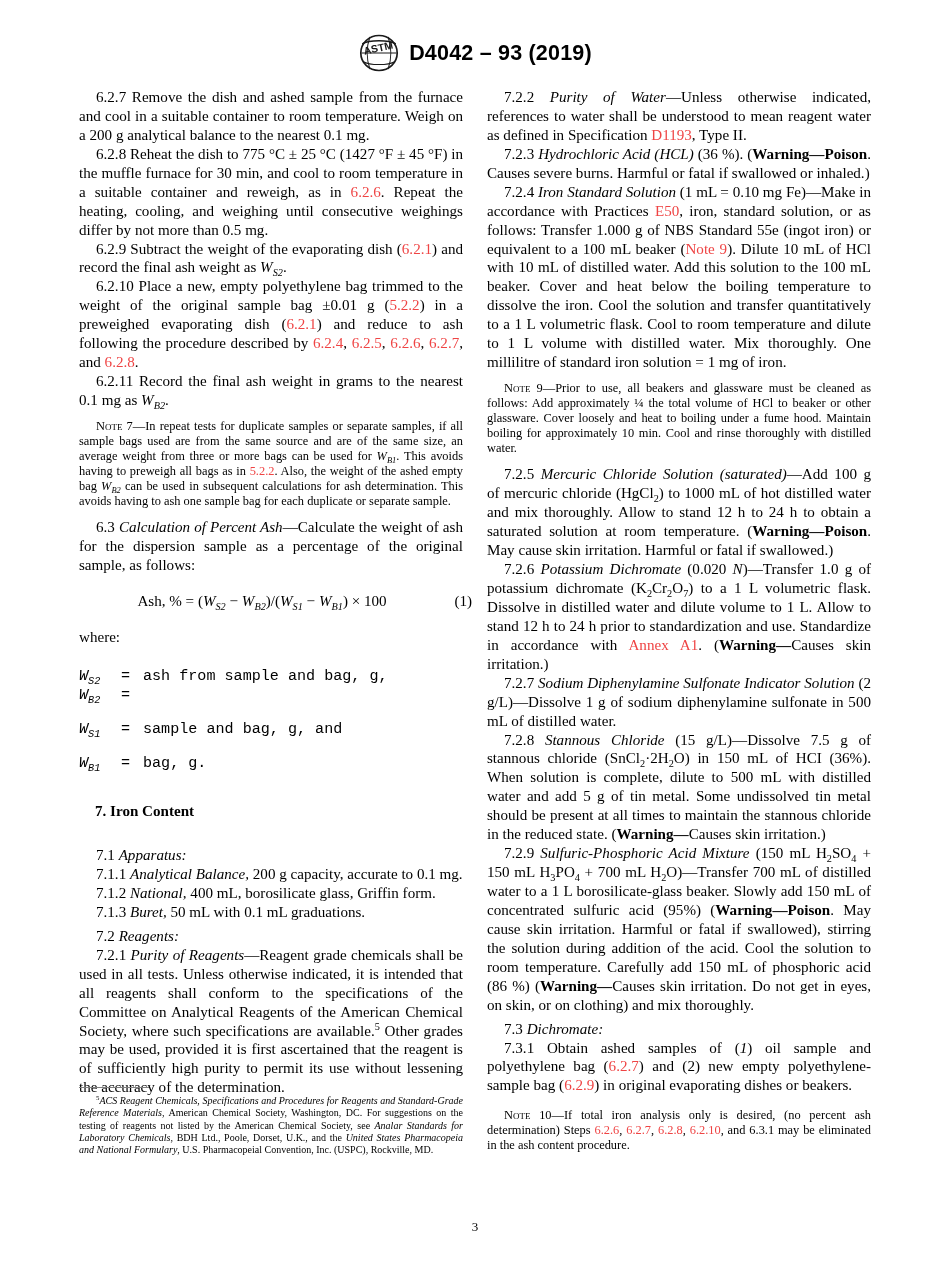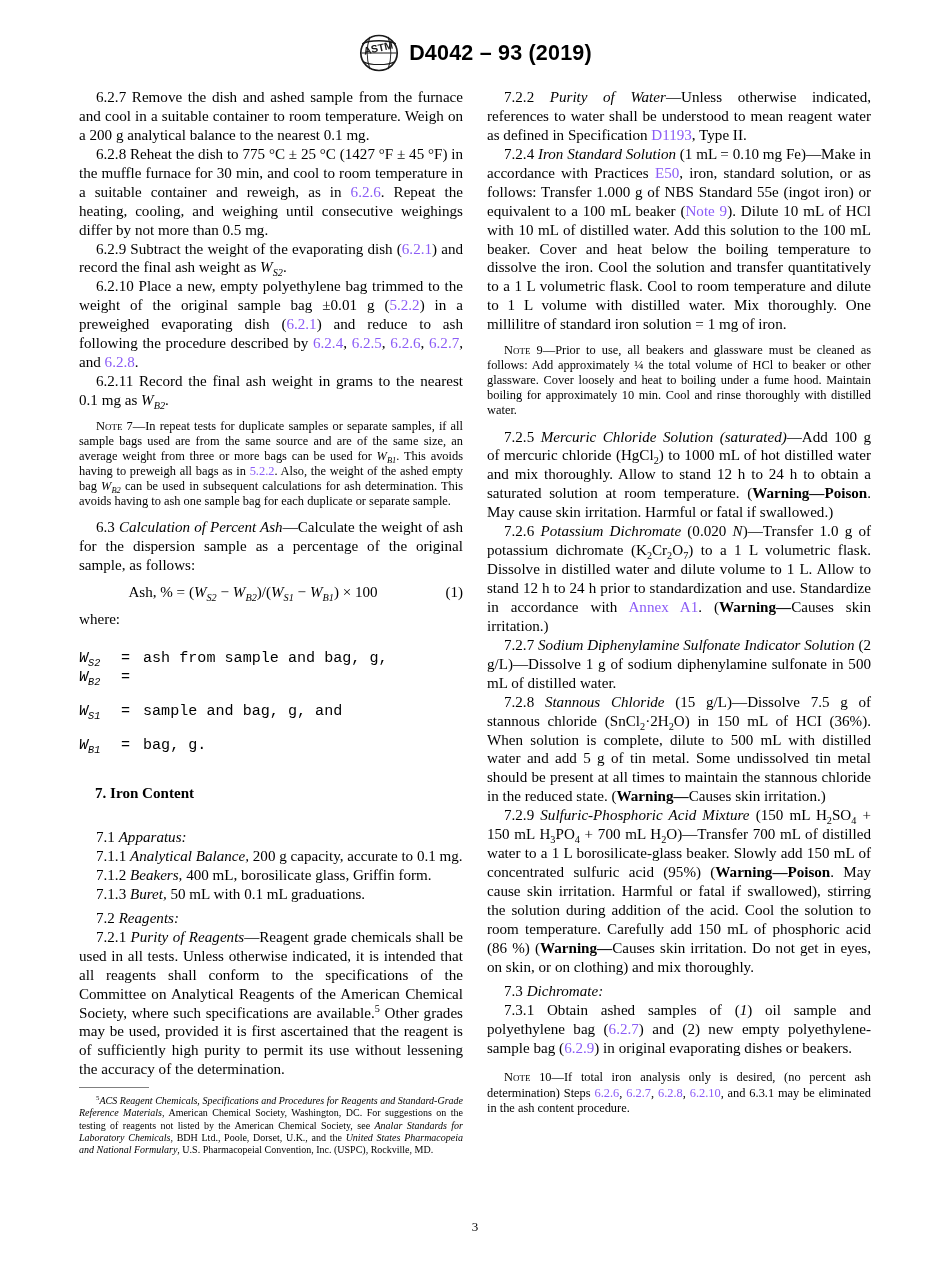--- a/index.html
+++ b/index.html
@@ -84,40 +84,40 @@
     margin: 0;
     text-indent: 17px;
   }
   .note .nlabel {
     font-variant: small-caps;
     font-size: 12.4px;
   }
 
   .it  { font-style: italic; }
   .bd  { font-weight: bold; }
-  .ref { color: #8b5cf6; }
+  .ref { color: #ef4444; }
 
   .gap-s { height: 5px; }
   .gap-m { height: 9px; }
   .gap-l { height: 13px; }
 
   
   .sec-head {
     font-size: 15.1px;
     font-weight: bold;
     margin: 16px;
     text-indent: 0;
   }
 
   
   .eq-row {
     display: flex;
     align-items: baseline;
     font-size: 15.1px;
-    margin: 0;
+    margin: 9px;
     width: 100%;
   }
   .eq-body {
     flex: 1;
     text-align: center;
     white-space: nowrap;
   }
   .eq-num {
     width: 36px;
     text-align: right;
@@ -260,36 +260,37 @@
       <div class="gap-l"></div>
 
       <p class="sec-head">7.  Iron Content</p>
 
       <div class="gap-m"></div>
 
       <p class="para"><span>7.1  </span><span class="it">Apparatus:</span></p>
 
       <p class="para"><span>7.1.1  </span><span class="it">Analytical Balance,</span><span> 200 g capacity, accurate to 0.1 mg.</span></p>
 
-      <p class="para"><span>7.1.2  </span><span class="it">Beakers,</span><span> 400 mL, borosilicate glass, Griffin form.</span></p>
+      <p class="para"><span>7.1.2  </span><span class="it">National,</span><span> 400 mL, borosilicate glass, Griffin form.</span></p>
 
       <p class="para"><span>7.1.3  </span><span class="it">Buret,</span><span> 50 mL with 0.1 mL graduations.</span></p>
 
       <div class="gap-s"></div>
 
       <p class="para"><span>7.2  </span><span class="it">Reagents:</span></p>
 
       <p class="para"><span>7.2.1  </span><span class="it">Purity of Reagents</span><span>—Reagent grade chemicals shall be used in all tests. Unless otherwise indicated, it is intended that all reagents shall conform to the specifications of the Committee on Analytical Reagents of the American Chemical Society, where such specifications are available.</span><sup>5</sup><span> Other grades may be used, provided it is first ascertained that the reagent is of sufficiently high purity to permit its use without lessening the accuracy of the determination.</span></p>
 
     </div>
 
     <div class="col col-right">
 
       <p class="para"><span>7.2.2  </span><span class="it">Purity of Water</span><span>—Unless otherwise indicated, references to water shall be understood to mean reagent water as defined in Specification </span><span class="ref">D1193</span><span>, Type II.</span></p>
 
+      <p class="para"><span>7.2.3  </span><span class="it">Hydrochloric Acid (HCL)</span><span> (36 %). (</span><span class="bd">Warning—Poison</span><span>. Causes severe burns. Harmful or fatal if swallowed or inhaled.)</span></p>
 
       <p class="para"><span>7.2.4  </span><span class="it">Iron Standard Solution</span><span> (1 mL = 0.10 mg Fe)—Make in accordance with Practices </span><span class="ref">E50</span><span>, iron, standard solution, or as follows: Transfer 1.000 g of NBS Standard 55e (ingot iron) or equivalent to a 100 mL beaker (</span><span class="ref">Note 9</span><span>). Dilute 10 mL of HCl with 10 mL of distilled water. Add this solution to the 100 mL beaker. Cover and heat below the boiling temperature to dissolve the iron. Cool the solution and transfer quantitatively to a 1 L volumetric flask. Cool to room temperature and dilute to 1 L volume with distilled water. Mix thoroughly. One millilitre of standard iron solution = 1 mg of iron.</span></p>
 
       <div class="gap-m"></div>
 
       <p class="note"><span class="nlabel">Note</span><span> 9—Prior to use, all beakers and glassware must be cleaned as follows: Add approximately ¼ the total volume of HCl to beaker or other glassware. Cover loosely and heat to boiling under a fume hood. Maintain boiling for approximately 10 min. Cool and rinse thoroughly with distilled water.</span></p>
 
       <div class="gap-m"></div>
 
       <p class="para"><span>7.2.5  </span><span class="it">Mercuric Chloride Solution (saturated)</span><span>—Add 100 g of mercuric chloride (HgCl</span><sub>2</sub><span>) to 1000 mL of hot distilled water and mix thoroughly. Allow to stand 12 h to 24 h to obtain a saturated solution at room temperature. (</span><span class="bd">Warning—Poison</span><span>. May cause skin irritation. Harmful or fatal if swallowed.)</span></p>

